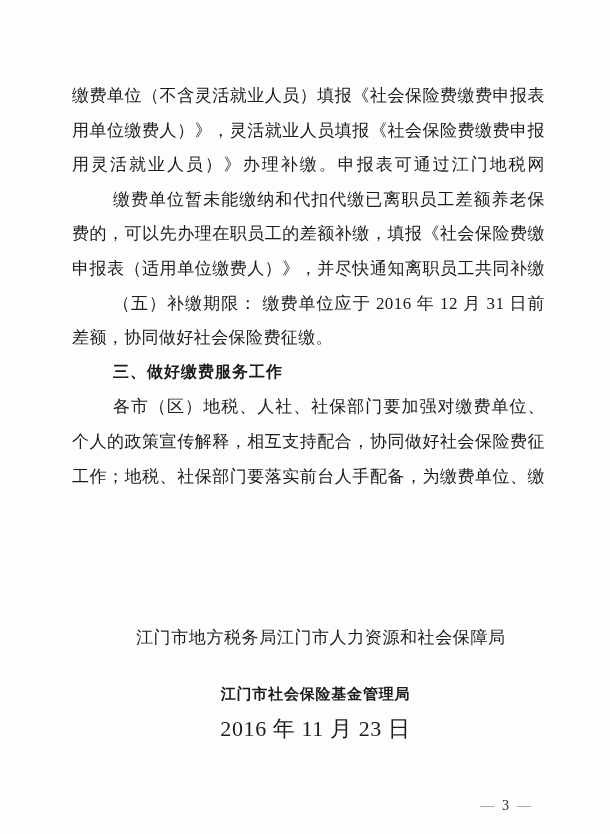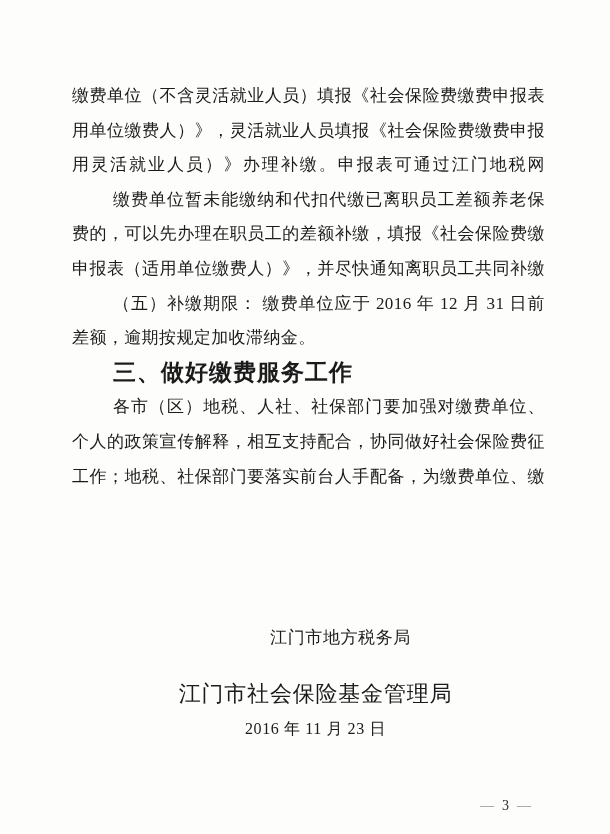--- a/index.html
+++ b/index.html
@@ -31,61 +31,62 @@
   }
   .fill {
     text-align: justify;
     text-align-last: justify;
     text-justify: inter-character;
   }
   .indent {
     text-indent: 41px;
   }
   .heading {
-    font-family: Liberation Serif, serif;
+    font-family: Liberation Mono, monospace;
     font-weight: 700;
-    font-size: 23px;
+    font-size: 16px;
     letter-spacing: 1px;
   }
   .sig-row1 {
     position: absolute;
     left: 72px;
     top: 620px;
     width: 473px;
     height: 35px;
     line-height: 35px;
     box-sizing: border-box;
     padding-left: 64px;
     display: flex;
-    justify-content: center;
+    justify-content: flex-start;
     font-size: 17px;
     letter-spacing: 0.6px;
   }
   .sig-row2 {
     position: absolute;
     left: 72px;
     top: 679px;
     width: 473px;
     height: 30px;
     line-height: 30px;
     text-align: center;
     text-indent: 14px;
-    font-size: 22px;
+    font-size: 15px;
     letter-spacing: 0.8px;
+    font-weight: bold;
   }
   .sig-row3 {
     position: absolute;
     left: 72px;
     top: 714px;
     width: 473px;
     height: 30px;
     line-height: 30px;
     text-align: center;
     text-indent: 14px;
-    font-size: 16px;
+    font-size: 22px;
     letter-spacing: 0.6px;
   }
   .footer {
     position: absolute;
     right: 78px;
     bottom: 20px;
     font-size: 14px;
     color: #8f8f8f;
     letter-spacing: 1px;
   }
@@ -102,31 +103,32 @@
   <div class="content">
     <div class="line fill">缴费单位（不含灵活就业人员）填报《社会保险费缴费申报表（适</div>
     <div class="line fill">用单位缴费人）》，灵活就业人员填报《社会保险费缴费申报表（适</div>
     <div class="line fill">用灵活就业人员）》办理补缴。申报表可通过江门地税网站“社</div>
 
     <div class="line fill indent">缴费单位暂未能缴纳和代扣代缴已离职员工差额养老保险</div>
     <div class="line fill">费的，可以先办理在职员工的差额补缴，填报《社会保险费缴费</div>
     <div class="line fill">申报表（适用单位缴费人）》，并尽快通知离职员工共同补缴差额。</div>
 
     <div class="line fill indent">（五）补缴期限：  缴费单位应于 2016 年 12 月 31 日前补缴</div>
-    <div class="line">差额，逾期按规定加收滞纳金。</div>
+    <div class="line">差额，协同做好社会保险费征缴。</div>
 
     <div class="line heading indent">三、做好缴费服务工作</div>
 
     <div class="line fill indent">各市（区）地税、人社、社保部门要加强对缴费单位、缴费</div>
     <div class="line fill">个人的政策宣传解释，相互支持配合，协同做好社会保险费征缴</div>
     <div class="line fill">工作；地税、社保部门要落实前台人手配备，为缴费单位、缴费</div>
   </div>
 
   <div class="sig-row1">
     <span>江门市地方税务局</span>
+    <span>江门市人力资源和社会保障局</span>
   </div>
 
   <div class="sig-row2">江门市社会保险基金管理局</div>
 
   <div class="sig-row3">2016 年 11 月 23 日</div>
 
   <div class="footer">
     <span>—</span><span class="num">3</span><span>—</span>
   </div>
 

